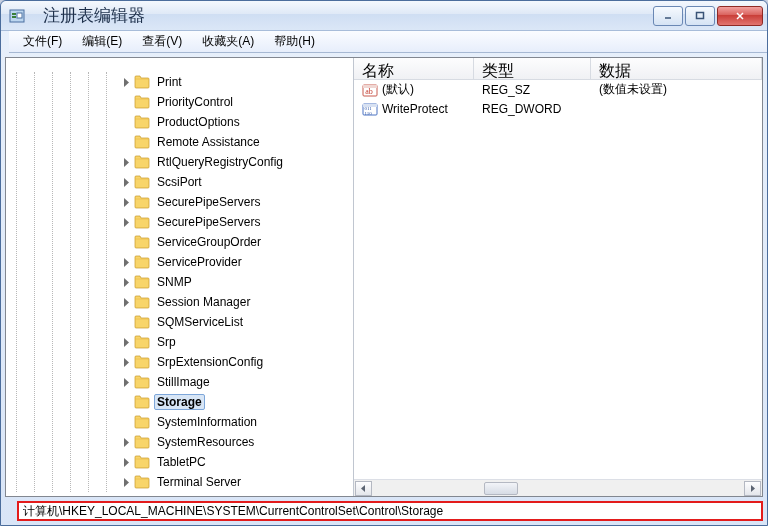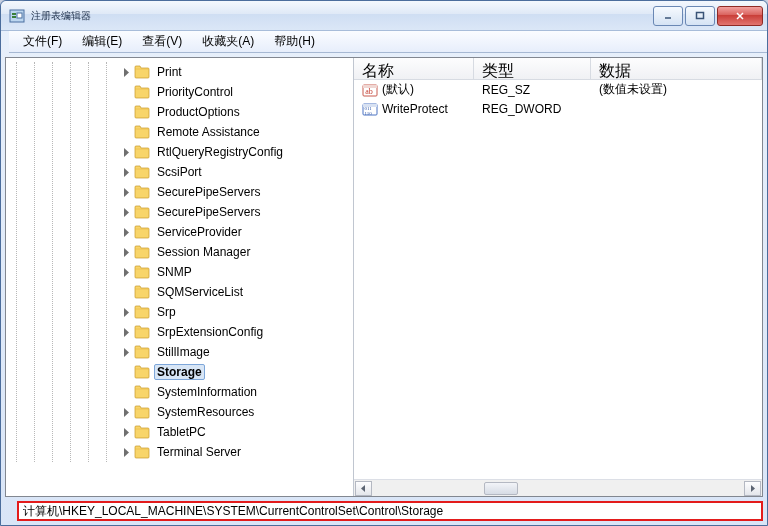--- a/index.html
+++ b/index.html
@@ -19,21 +19,21 @@
   }
   .titlebar {
     height: 30px;
     background: linear-gradient(to bottom, #f4f8fd 0%, #dfe9f7 45%, #cfdef3 46%, #dbe7f7 100%);
     border-radius: 6px 6px 0 0;
     display: flex; align-items: center;
     padding: 0 4px 0 8px;
     border-bottom: 1px solid #a7bcd9;
   }
   .titlebar .app-icon { margin-right: 6px; display:flex; }
-  .titlebar .title-text { color: #1d2f4a; flex: 1; font-size: 10px; }
+  .titlebar .title-text { color: #1d2f4a; flex: 1; font-size: 17px; margin-left: 12px; }
   .win-controls { display: flex; gap: 2px; }
   .win-btn {
     width: 30px; height: 20px;
     border: 1px solid #6a88b4;
     border-radius: 3px;
     display: flex; align-items: center; justify-content: center;
     background: linear-gradient(to bottom, #f6fafe, #d5e3f4);
   }
   .win-btn.close {
     width: 46px;
@@ -60,21 +60,21 @@
     display: flex;
     gap: 0;
     background: #fff;
     border: 1px solid #828790;
     min-height: 0;
   }
   .tree-pane {
     width: 348px;
     border-right: 1px solid #c0c6d0;
     overflow-y: scroll;
-    padding: 4px 0;
+    padding: 14px 0;
     background: #fff;
     position: relative;
   }
   .tree { position: relative; }
   .tree-guidelines {
     position:absolute; top:0; bottom:0; pointer-events:none;
   }
   .tree-guidelines div {
     position:absolute; top:0; bottom:0; width:0; border-left:1px dotted #b8b8b8;
   }
@@ -325,20 +325,30 @@
             </span>
             <span class="folder-icon">
               <svg width="16" height="14" viewBox="0 0 16 14">
                 <path d="M1 3 L1 12 Q1 13 2 13 L14 13 Q15 13 15 12 L15 4 Q15 3 14 3 L7 3 L6 1 L2 1 Q1 1 1 2 Z" fill="#f8d56a" stroke="#c79a2a" stroke-width="0.7"></path>
                 <path d="M1 4 L15 4" stroke="#e8b84a" stroke-width="0.6"></path>
               </svg>
             </span>
             <span class="label">SecurePipeServers</span>
           </div>
           <div class="tree-item">
+            <span class="expander none"></span>
+            <span class="folder-icon">
+              <svg width="16" height="14" viewBox="0 0 16 14">
+                <path d="M1 3 L1 12 Q1 13 2 13 L14 13 Q15 13 15 12 L15 4 Q15 3 14 3 L7 3 L6 1 L2 1 Q1 1 1 2 Z" fill="#f8d56a" stroke="#c79a2a" stroke-width="0.7"></path>
+                <path d="M1 4 L15 4" stroke="#e8b84a" stroke-width="0.6"></path>
+              </svg>
+            </span>
+            <span class="label">ServiceGroupOrder</span>
+          </div>
+          <div class="tree-item">
             <span class="expander">
               <svg width="9" height="9" viewBox="0 0 9 9">
                 <path d="M2 0 L2 9 L7 4.5 Z" fill="#6f6f6f"></path>
               </svg>
             </span>
             <span class="folder-icon">
               <svg width="16" height="14" viewBox="0 0 16 14">
                 <path d="M1 3 L1 12 Q1 13 2 13 L14 13 Q15 13 15 12 L15 4 Q15 3 14 3 L7 3 L6 1 L2 1 Q1 1 1 2 Z" fill="#f8d56a" stroke="#c79a2a" stroke-width="0.7"></path>
                 <path d="M1 4 L15 4" stroke="#e8b84a" stroke-width="0.6"></path>
               </svg>
@@ -350,35 +360,35 @@
               <svg width="9" height="9" viewBox="0 0 9 9">
                 <path d="M2 0 L2 9 L7 4.5 Z" fill="#6f6f6f"></path>
               </svg>
             </span>
             <span class="folder-icon">
               <svg width="16" height="14" viewBox="0 0 16 14">
                 <path d="M1 3 L1 12 Q1 13 2 13 L14 13 Q15 13 15 12 L15 4 Q15 3 14 3 L7 3 L6 1 L2 1 Q1 1 1 2 Z" fill="#f8d56a" stroke="#c79a2a" stroke-width="0.7"></path>
                 <path d="M1 4 L15 4" stroke="#e8b84a" stroke-width="0.6"></path>
               </svg>
             </span>
+            <span class="label">SNMP</span>
+          </div>
+          <div class="tree-item">
+            <span class="expander">
+              <svg width="9" height="9" viewBox="0 0 9 9">
+                <path d="M2 0 L2 9 L7 4.5 Z" fill="#6f6f6f"></path>
+              </svg>
+            </span>
+            <span class="folder-icon">
+              <svg width="16" height="14" viewBox="0 0 16 14">
+                <path d="M1 3 L1 12 Q1 13 2 13 L14 13 Q15 13 15 12 L15 4 Q15 3 14 3 L7 3 L6 1 L2 1 Q1 1 1 2 Z" fill="#f8d56a" stroke="#c79a2a" stroke-width="0.7"></path>
+                <path d="M1 4 L15 4" stroke="#e8b84a" stroke-width="0.6"></path>
+              </svg>
+            </span>
             <span class="label">Session Manager</span>
-          </div>
-          <div class="tree-item">
-            <span class="expander">
-              <svg width="9" height="9" viewBox="0 0 9 9">
-                <path d="M2 0 L2 9 L7 4.5 Z" fill="#6f6f6f"></path>
-              </svg>
-            </span>
-            <span class="folder-icon">
-              <svg width="16" height="14" viewBox="0 0 16 14">
-                <path d="M1 3 L1 12 Q1 13 2 13 L14 13 Q15 13 15 12 L15 4 Q15 3 14 3 L7 3 L6 1 L2 1 Q1 1 1 2 Z" fill="#f8d56a" stroke="#c79a2a" stroke-width="0.7"></path>
-                <path d="M1 4 L15 4" stroke="#e8b84a" stroke-width="0.6"></path>
-              </svg>
-            </span>
-            <span class="label">SNMP</span>
           </div>
           <div class="tree-item">
             <span class="expander none"></span>
             <span class="folder-icon">
               <svg width="16" height="14" viewBox="0 0 16 14">
                 <path d="M1 3 L1 12 Q1 13 2 13 L14 13 Q15 13 15 12 L15 4 Q15 3 14 3 L7 3 L6 1 L2 1 Q1 1 1 2 Z" fill="#f8d56a" stroke="#c79a2a" stroke-width="0.7"></path>
                 <path d="M1 4 L15 4" stroke="#e8b84a" stroke-width="0.6"></path>
               </svg>
             </span>
             <span class="label">SQMServiceList</span>

